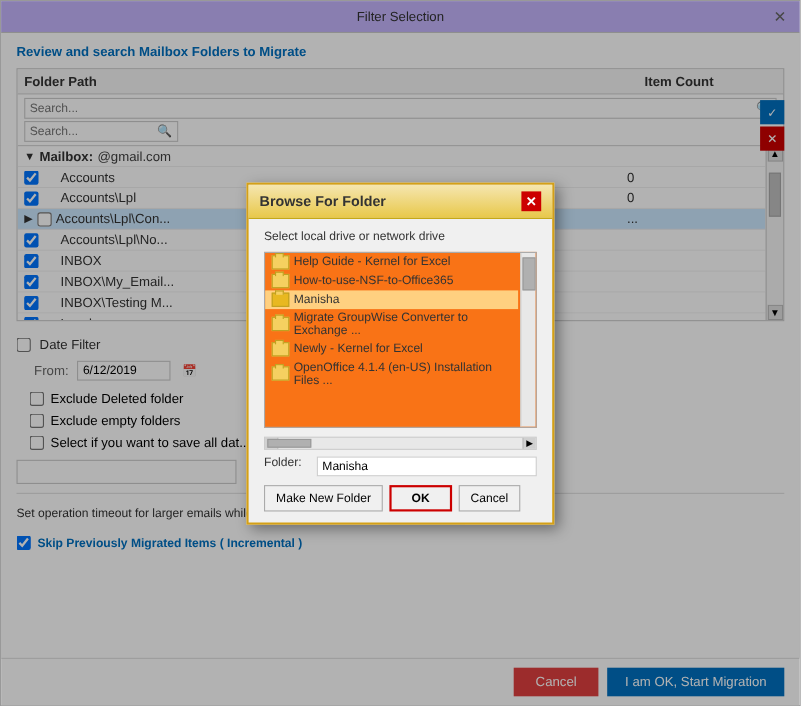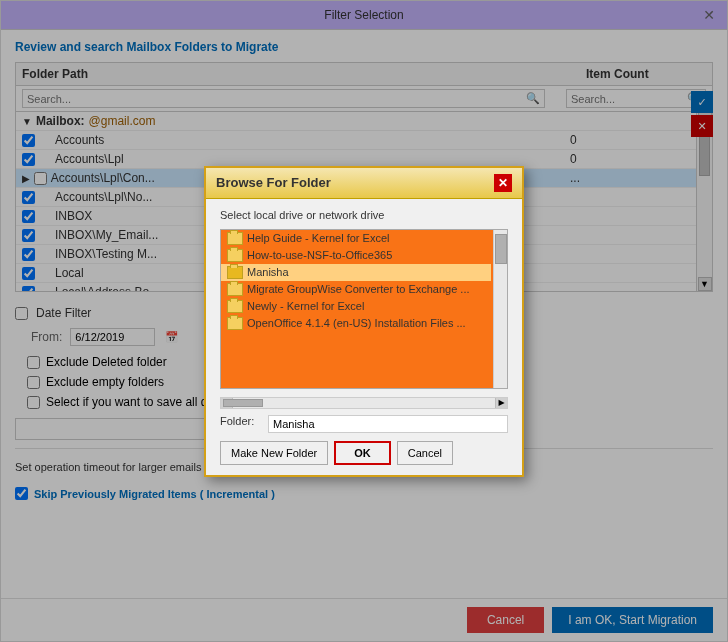--- a/index.html
+++ b/index.html
@@ -83,21 +83,22 @@
       padding: 4px 6px;
     }
     .th-folder { flex: 1; font-weight: 600; color: #333; }
     .th-count { width: 120px; font-weight: 600; color: #333; }
 
     .table-search-row {
       display: flex;
       padding: 3px 6px;
       border-bottom: 1px solid #ccc;
       background: #fff;
-      gap: 21px;
+      gap: 2px;
+      flex-direction: column;
     }
     .search-box {
       display: flex;
       align-items: center;
       flex: 1;
       border: 1px solid #ccc;
       background: #fff;
       padding: 2px 4px;
       gap: 4px;
     }
@@ -129,21 +130,21 @@
     .mailbox-header {
       display: flex;
       align-items: center;
       padding: 2px 6px;
       background: #fff;
       color: #333;
       border-bottom: 1px solid #eee;
     }
     .mailbox-header .arrow { color: #333; margin-right: 4px; font-size: 10px; }
     .mailbox-label { font-weight: 600; color: #333; margin-right: 4px; }
-    .mailbox-email { color: #a16207; }
+    .mailbox-email { color: #404040; }
 
     .table-row {
       display: flex;
       align-items: center;
       padding: 2px 6px;
       border-bottom: 1px solid #f0f0f0;
       background: #fff;
     }
     .table-row.selected { background: #cce8ff; }
     .table-row .checkbox { margin-right: 4px; }
@@ -253,21 +254,21 @@
       background: rgba(0,0,0,0.3);
       display: flex;
       align-items: center;
       justify-content: center;
       z-index: 100;
     }
 
     .dialog {
       background: #f0f0f0;
       border: 2px solid #d4a017;
-      width: 320px;
+      width: 280px;
       min-height: 280px;
       display: flex;
       flex-direction: column;
       box-shadow: 4px 4px 12px rgba(0,0,0,0.4);
       position: relative;
     }
 
     .dialog-title-bar {
       background: linear-gradient(to bottom, #f5e6b0, #e8c84a);
       border-bottom: 1px solid #c0a000;

